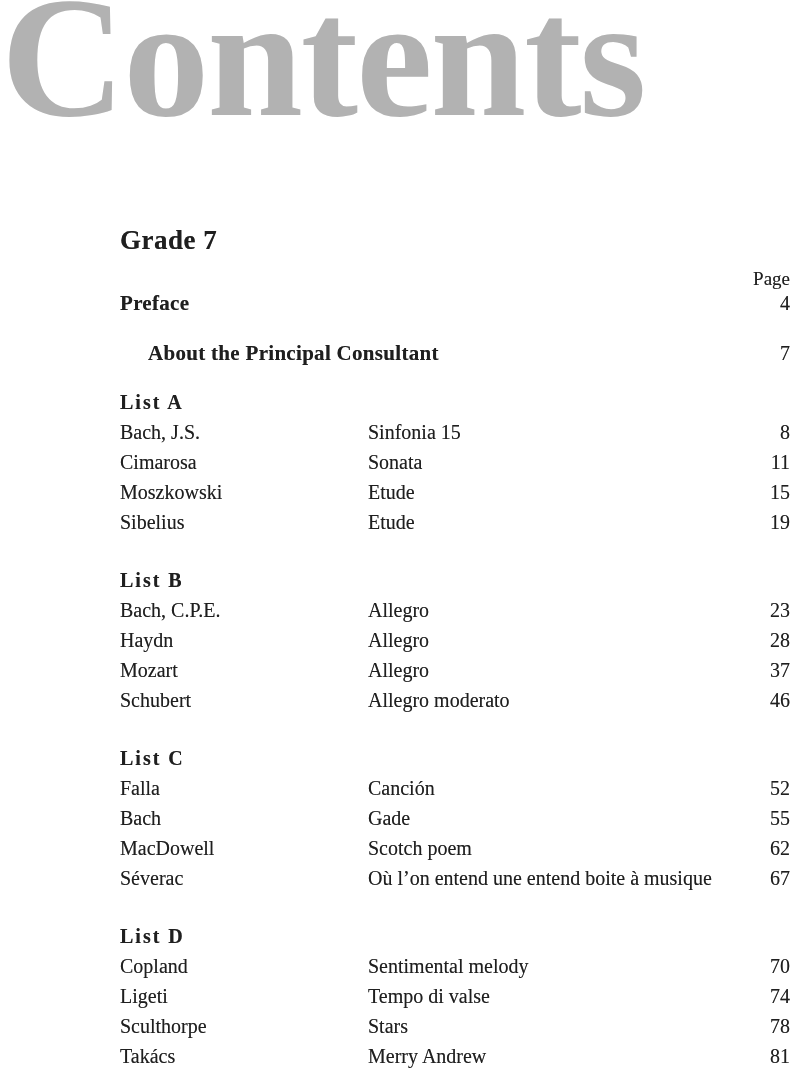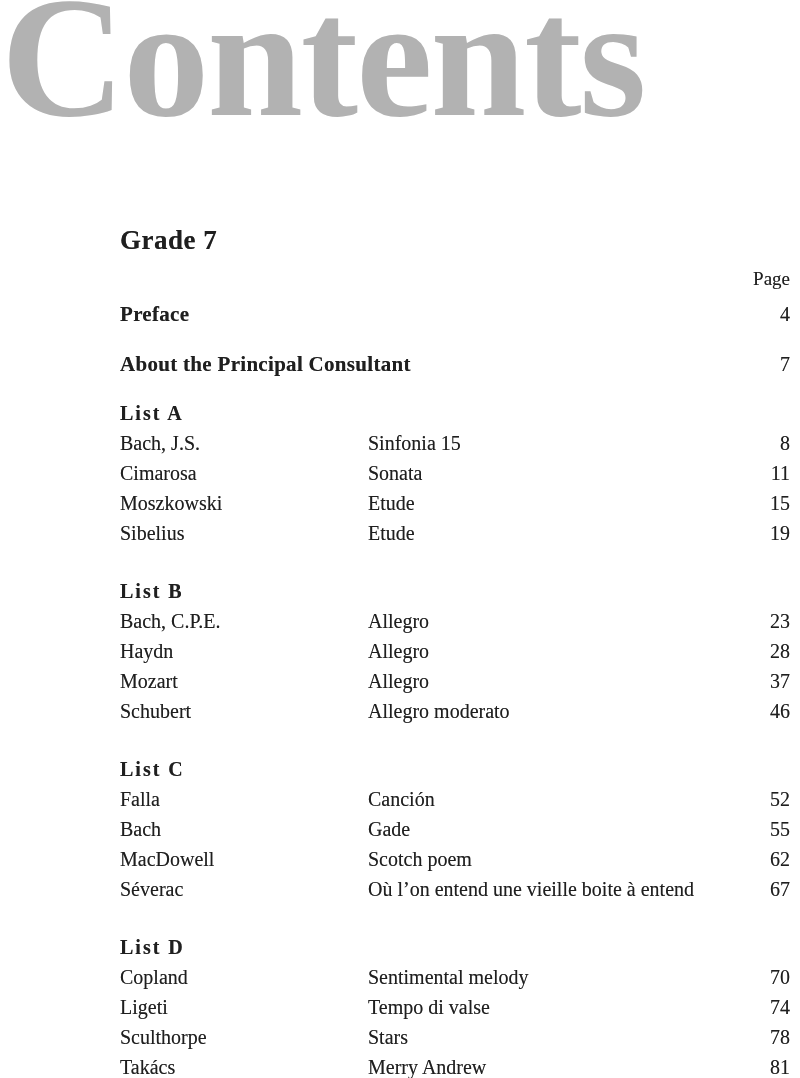--- a/index.html
+++ b/index.html
@@ -44,22 +44,22 @@
     text-align: right;
     font-size: 19px; line-height: 22px;
     text-shadow: 0 0 0.5px rgba(31,31,31,0.45);
   }
 
   .fm-row {
     display: grid;
     grid-template-columns: 1fr 52px;
     align-items: baseline;
   }
-  .fm-row.preface { margin-top: 12px; }
-  .fm-row.about   { margin-top: 26px; }
+  .fm-row.preface { margin-top: 1px; }
+  .fm-row.about   { margin-top: 26px; margin-left: 28px; }
   .fm-label {
     font-size: 21px; line-height: 24px;
     font-weight: bold;
     letter-spacing: 0.3px;
     text-shadow: 0 0 0.5px rgba(31,31,31,0.55);
   }
 
   .list-heading {
     font-size: 20px; line-height: 22px;
     font-weight: bold;
@@ -168,21 +168,21 @@
         <span class="piece">Gade</span>
         <span class="pageno">55</span>
       </div>
       <div class="row">
         <span class="composer">MacDowell</span>
         <span class="piece">Scotch poem</span>
         <span class="pageno">62</span>
       </div>
       <div class="row">
         <span class="composer">Séverac</span>
-        <span class="piece">Où l’on entend une vieille boite à entend</span>
+        <span class="piece">Où l’on entend une entend boite à musique</span>
         <span class="pageno">67</span>
       </div>
     </div>
 
     <div class="list-heading later">List D</div>
     <div class="rows">
       <div class="row">
         <span class="composer">Copland</span>
         <span class="piece">Sentimental melody</span>
         <span class="pageno">70</span>

